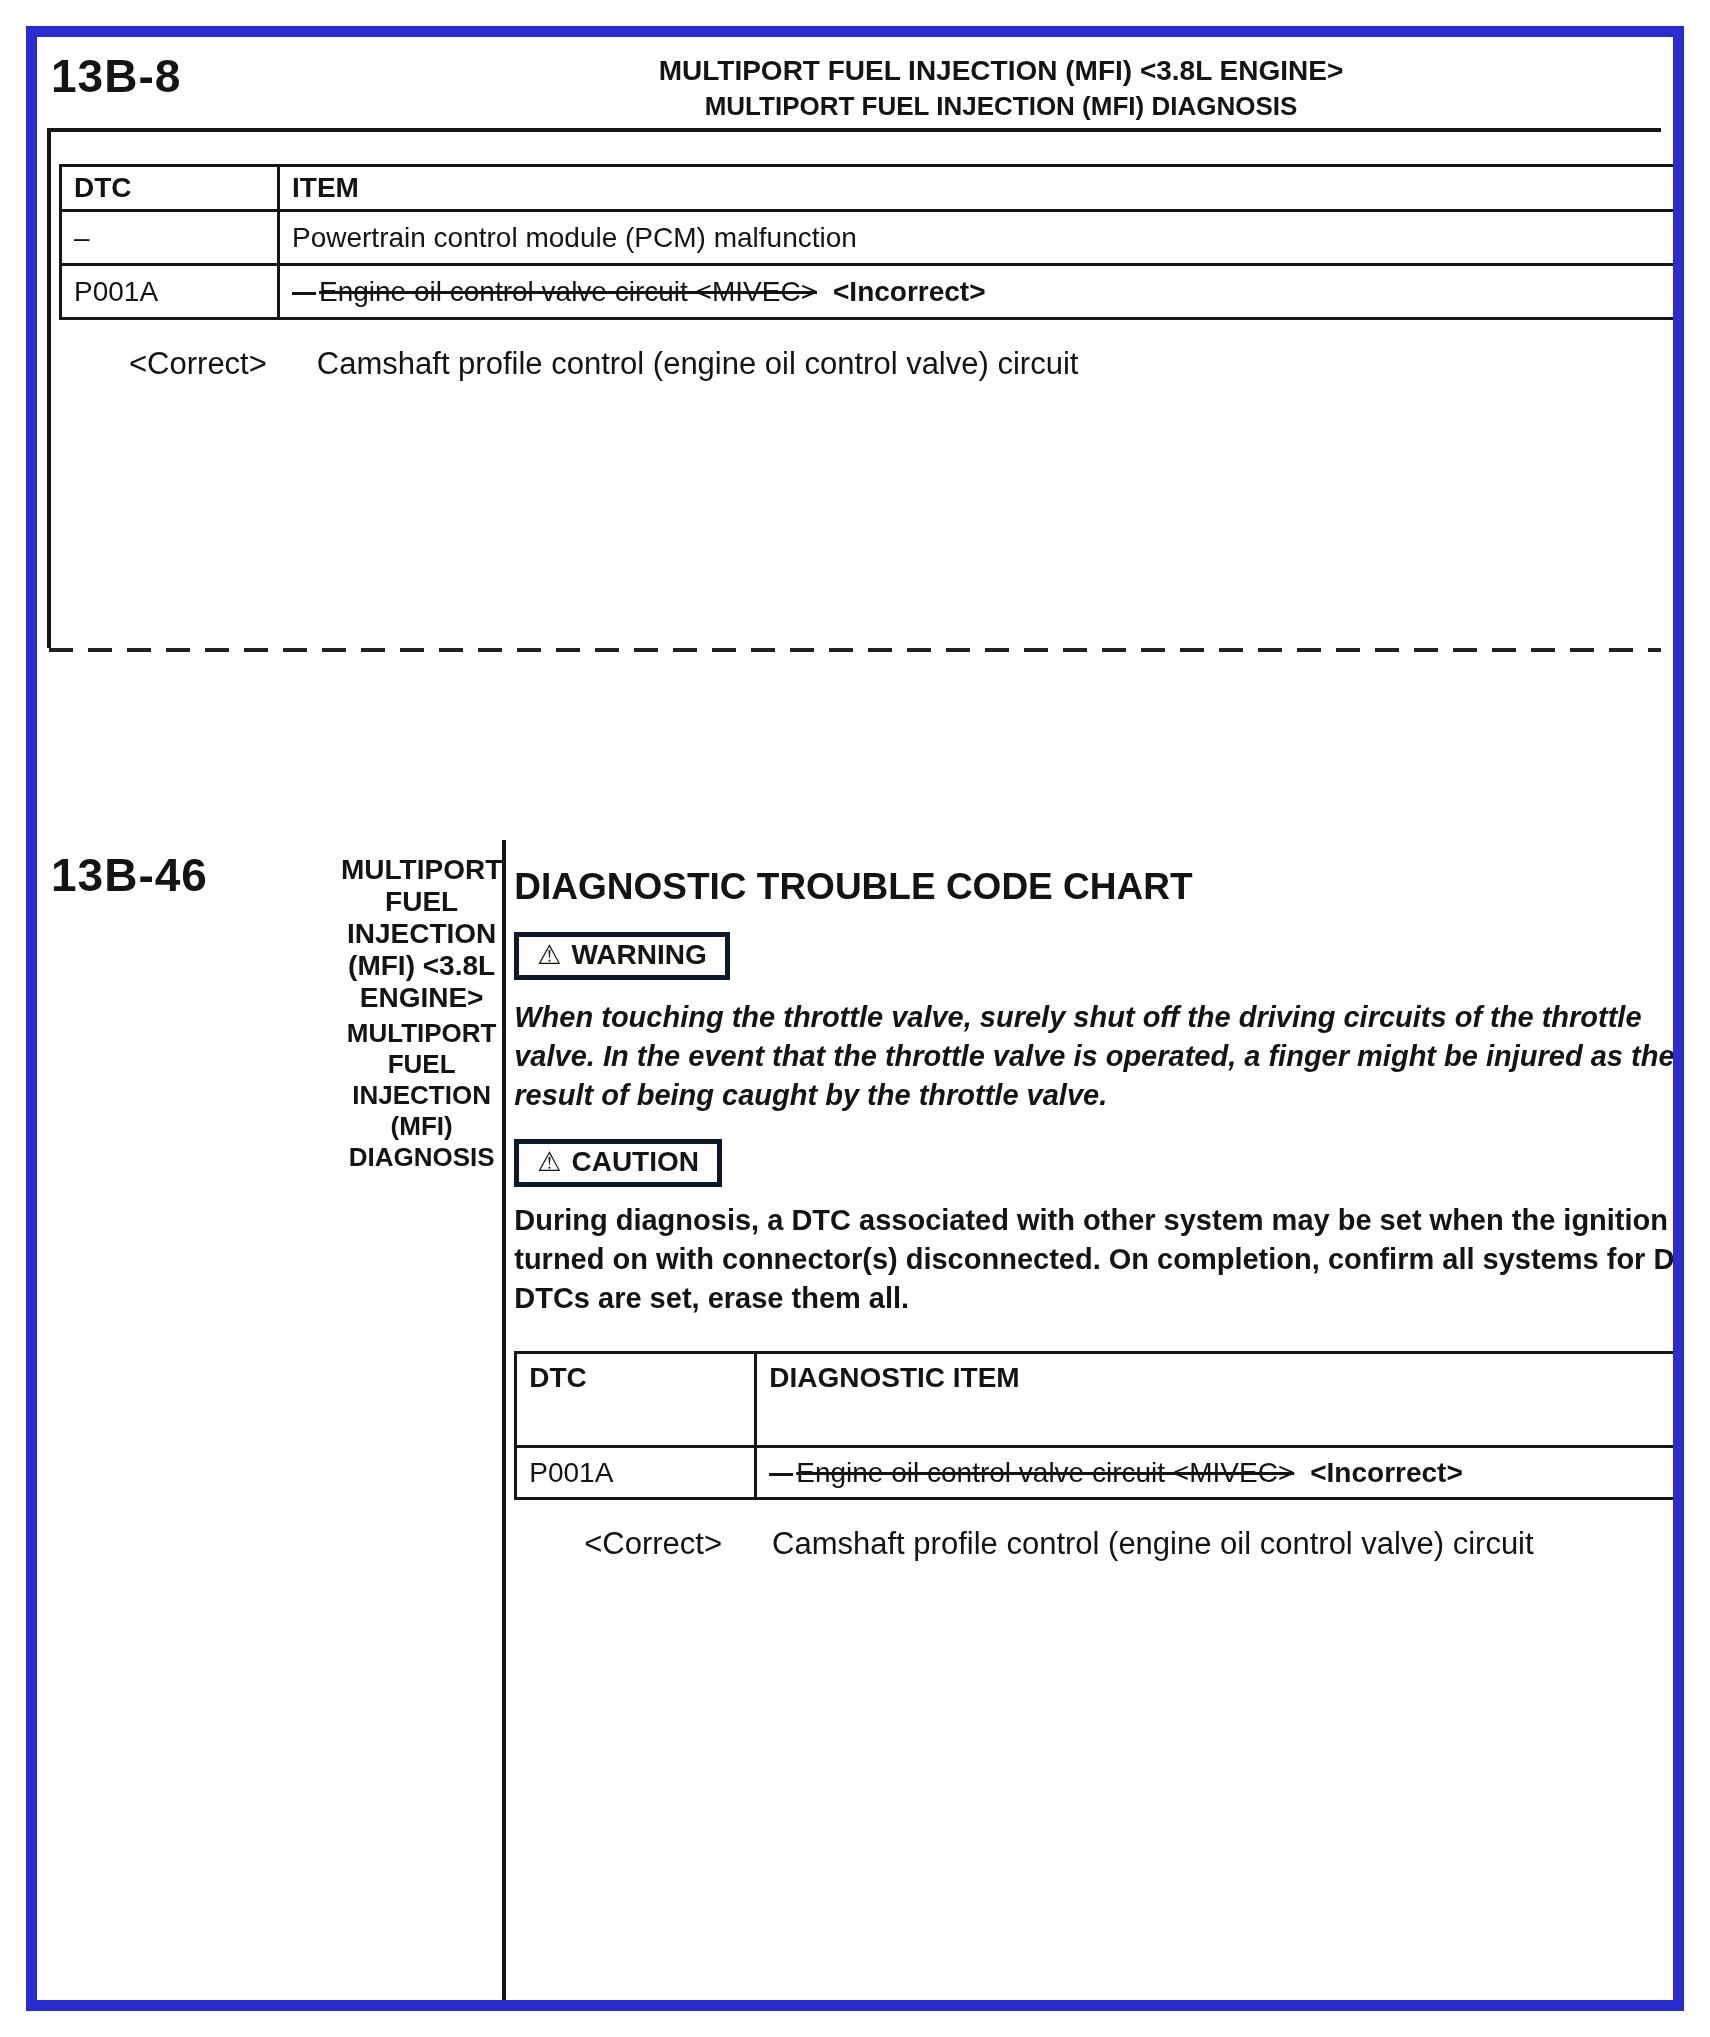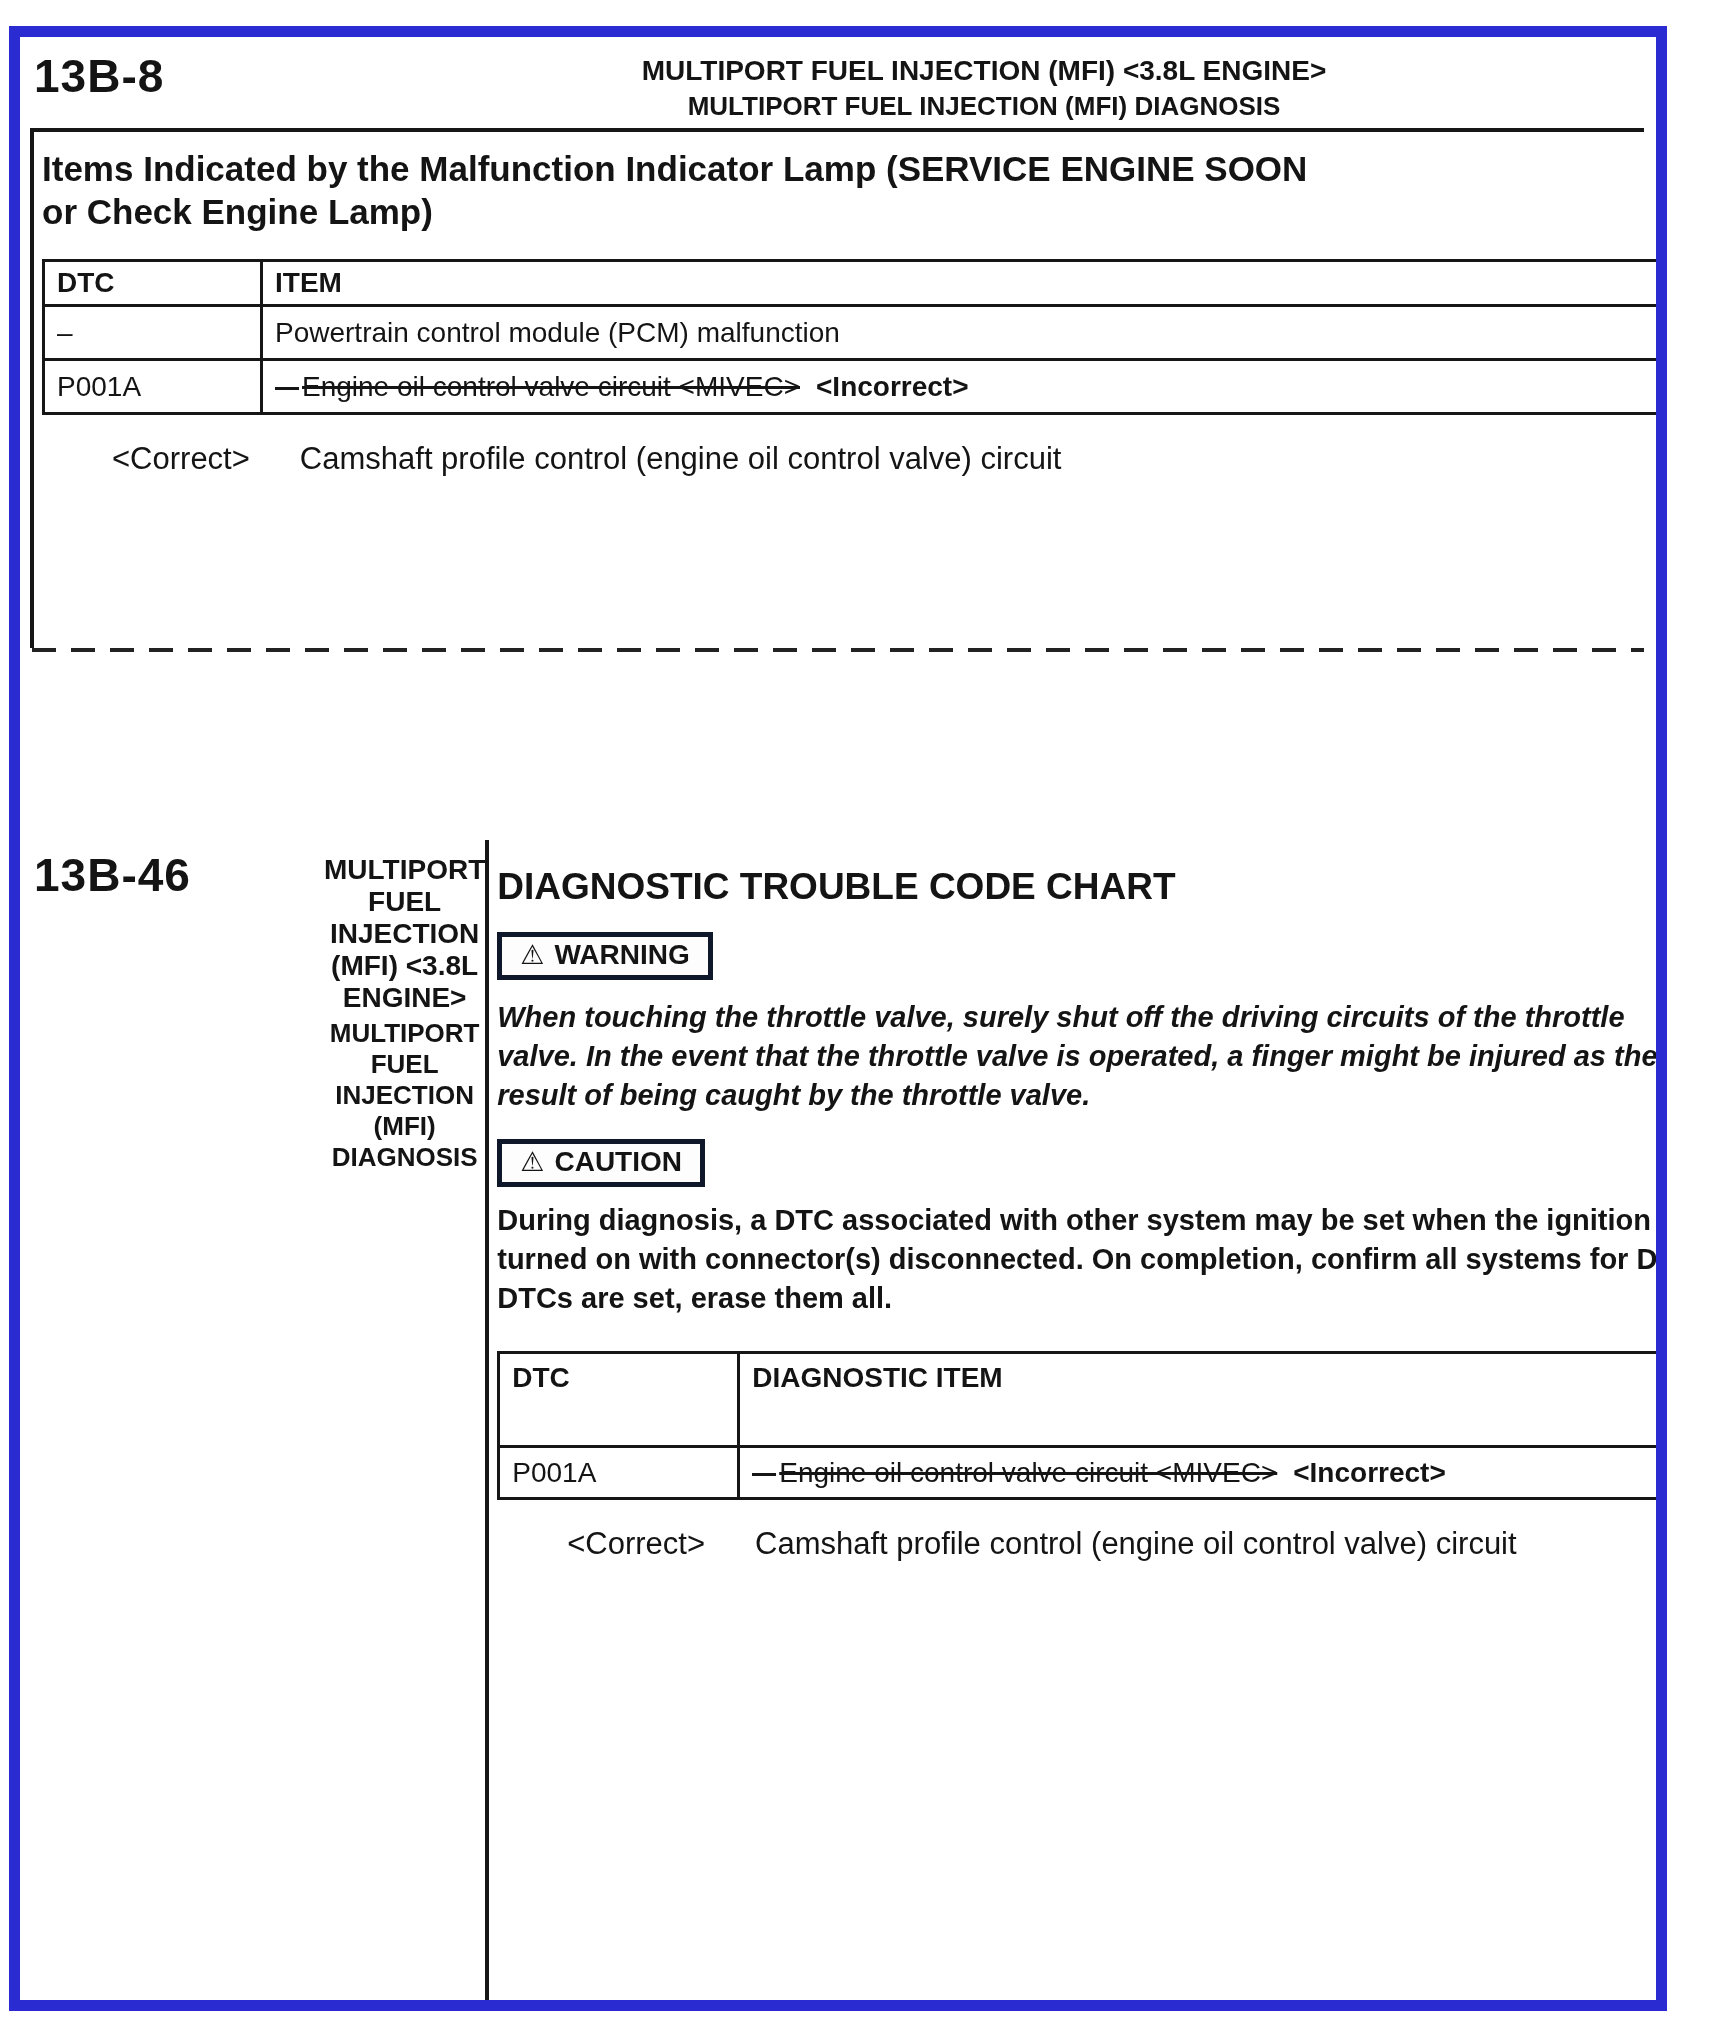--- a/index.html
+++ b/index.html
@@ -5,21 +5,21 @@
   * { box-sizing: border-box; margin: 0; padding: 0; }
   html, body {
     width: 1710px; height: 2037px;
     background: #ffffff;
     font-family: "Liberation Sans", sans-serif;
     color: #141414;
     position: relative;
   }
   .frame {
     position: absolute;
-    left: 9px; top: 26px;
+    left: 26px; top: 26px;
     width: 1658px; height: 1985px;
     border: 11px solid #2b2bd2;
     background: #fff;
     padding: 4px 12px 0 10px;
     display: flex;
     flex-direction: column;
     overflow: hidden;
   }
   .section-header {
     display: flex;
@@ -127,21 +127,20 @@
     <div class="section-header">
       <div class="page-number">13B-8</div>
       <div class="header-center">
         <div class="header-line1">MULTIPORT FUEL INJECTION (MFI) &lt;3.8L ENGINE&gt;</div>
         <div class="header-line2">MULTIPORT FUEL INJECTION (MFI) DIAGNOSIS</div>
       </div>
     </div>
     <div class="header-rule"></div>
 
     <div class="content content1">
-      <h1 class="doc-title">Items Indicated by the Malfunction Indicator Lamp (SERVICE ENGINE SOON or Check Engine Lamp)</h1>
 
       <table class="tbl tbl1">
         <colgroup>
             <col style="width:218px">
             <col>
           </colgroup>
         <thead>
           <tr>
             <th>DTC</th>
             <th>ITEM</th>

